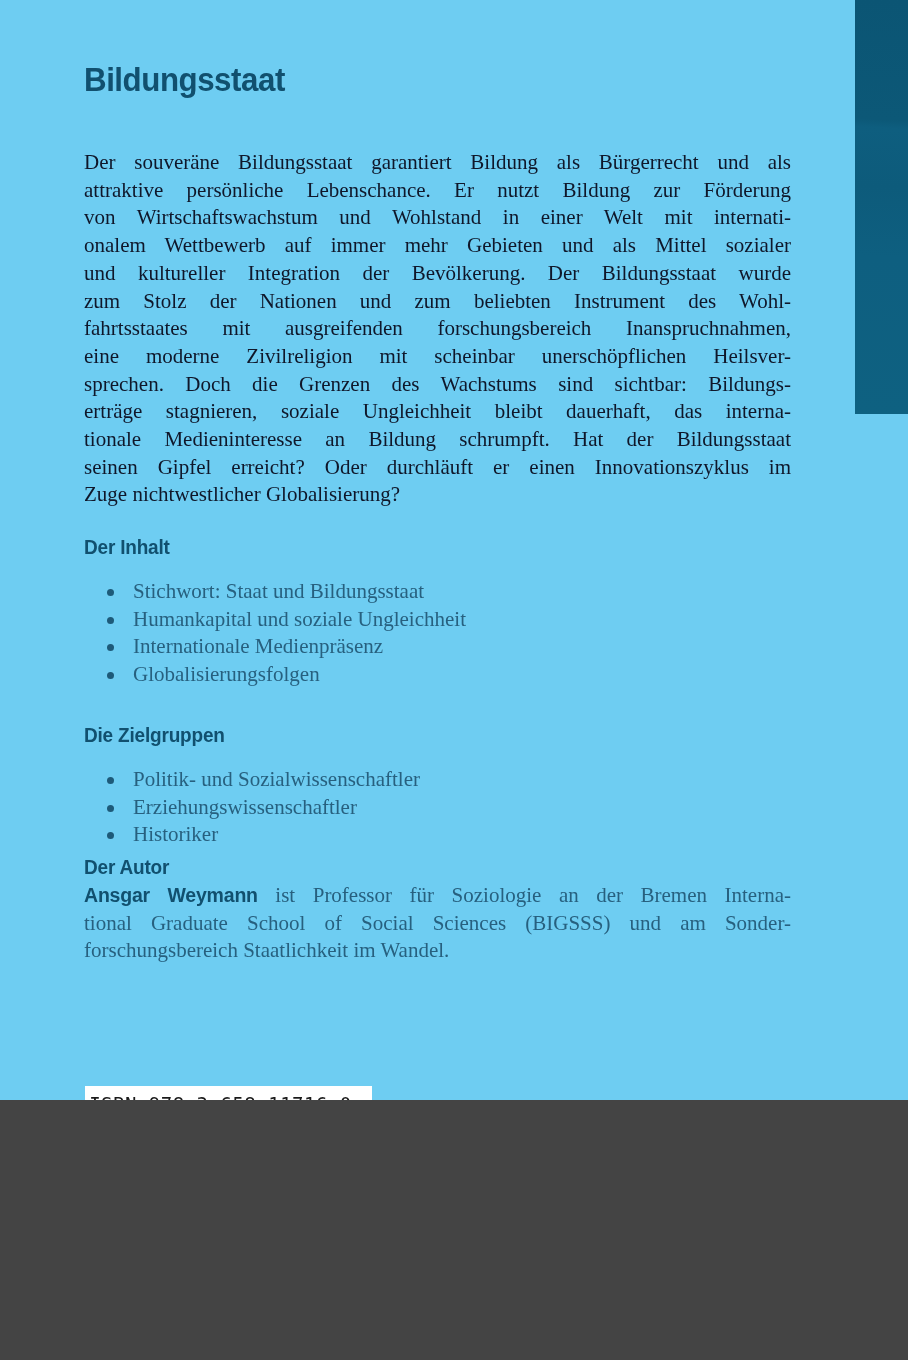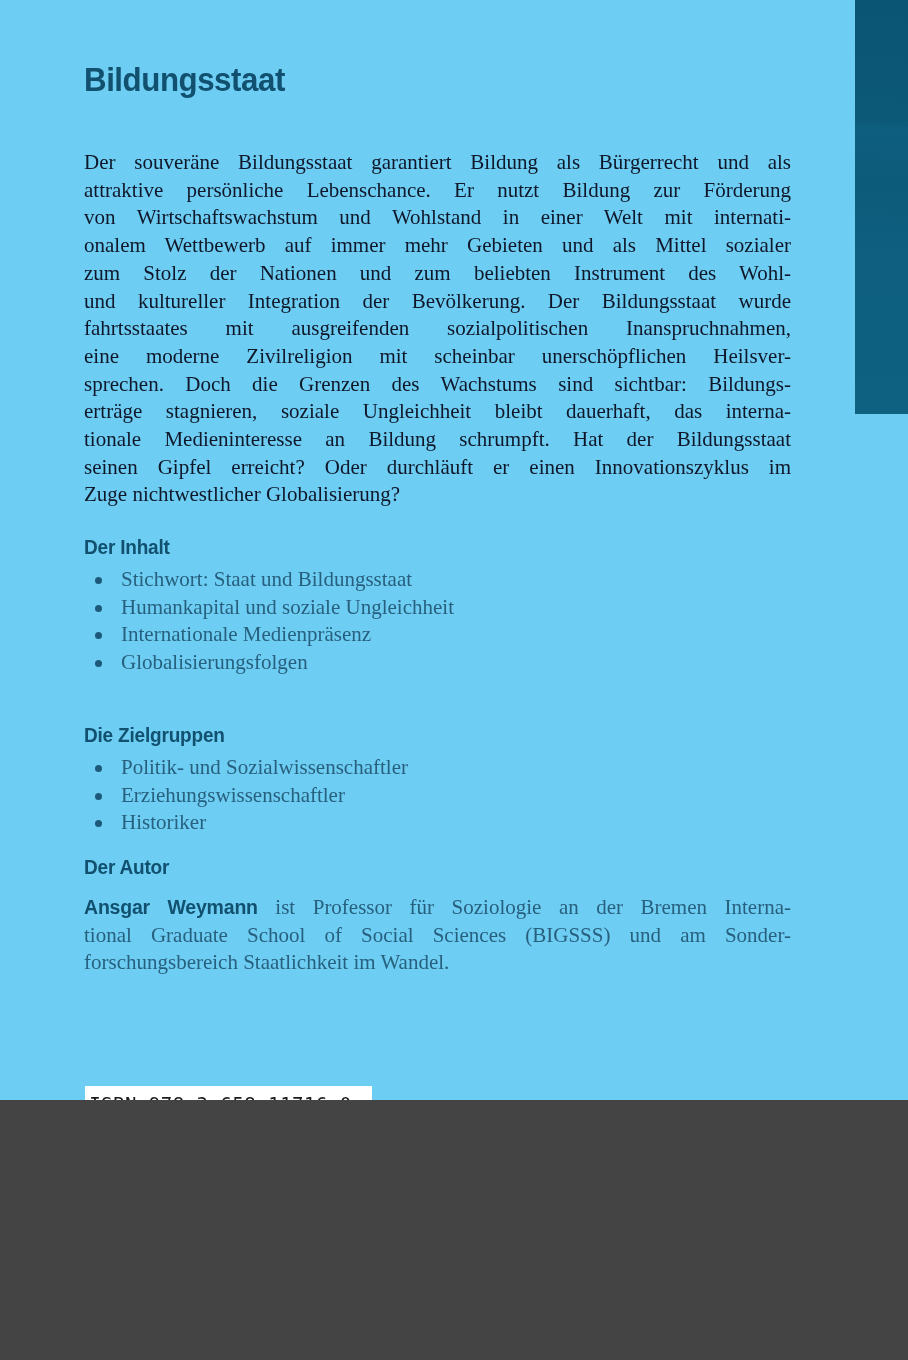--- a/index.html
+++ b/index.html
@@ -31,35 +31,35 @@
   .just{ text-align:justify; text-align-last:justify; }
   .sec-heading{
     position:absolute; left:84px;
     font-weight:bold; font-size:20px; color:#11506f; letter-spacing:-0.2px;
     transform:scaleX(0.95); transform-origin:0 0; white-space:nowrap;
   }
   .h-inhalt{ top:536px; }
   .h-ziel{ top:724px; }
   .h-autor{ top:856px; }
   .list{
-    position:absolute; left:84px; width:680px; margin:4px; padding:0; list-style:none;
+    position:absolute; left:84px; width:680px; margin:16px; padding:0; list-style:none;
     font-family:"Liberation Serif", serif;
     font-size:21px; line-height:27.7px; color:#27607f;
   }
   .l-inhalt{ top:562px; }
   .l-ziel{ top:750px; }
   .list-item{ position:relative; padding-left:33px; }
   .dot{
     position:absolute; left:7px; top:11px; width:7px; height:7px;
     border-radius:50%; background:#1d5a79;
   }
   .author-para{
     position:absolute; left:84px; top:882px; width:707px;
     font-family:"Liberation Serif", serif;
-    font-size:21px; line-height:27.7px; color:#27607f;margin-top:12px;
+    font-size:21px; line-height:27.7px; color:#27607f;
   }
   .author-name{
     font-family:"Liberation Sans", sans-serif;
     font-weight:bold; font-size:19.5px; color:#11506f; letter-spacing:-0.2px;
   }
   .isbn-box{
     position:absolute; left:85px; top:1086px; width:287px; height:158px;
     background:#ffffff;
   }
   .isbn-label{
@@ -99,23 +99,23 @@
   <div class="stripe"></div>
   <div class="bottom-band"></div>
 
   <div class="title">Bildungsstaat</div>
 
   <div class="body-para">
     <div class="just">Der souveräne Bildungsstaat garantiert Bildung als Bürgerrecht und als</div>
     <div class="just">attraktive persönliche Lebenschance. Er nutzt Bildung zur Förderung</div>
     <div class="just">von Wirtschaftswachstum und Wohlstand in einer Welt mit internati-</div>
     <div class="just">onalem Wettbewerb auf immer mehr Gebieten und als Mittel sozialer</div>
+    <div class="just">und kultureller Integration der Bevölkerung. Der Bildungsstaat wurde</div>
     <div class="just">zum Stolz der Nationen und zum beliebten Instrument des Wohl-</div>
-    <div class="just">und kultureller Integration der Bevölkerung. Der Bildungsstaat wurde</div>
-    <div class="just">fahrtsstaates mit ausgreifenden sozialpolitischen Inanspruchnahmen,</div>
+    <div class="just">fahrtsstaates mit ausgreifenden forschungsbereich Inanspruchnahmen,</div>
     <div class="just">eine moderne Zivilreligion mit scheinbar unerschöpflichen Heilsver-</div>
     <div class="just">sprechen. Doch die Grenzen des Wachstums sind sichtbar: Bildungs-</div>
     <div class="just">erträge stagnieren, soziale Ungleichheit bleibt dauerhaft, das interna-</div>
     <div class="just">tionale Medieninteresse an Bildung schrumpft. Hat der Bildungsstaat</div>
     <div class="just">seinen Gipfel erreicht? Oder durchläuft er einen Innovationszyklus im</div>
     <div>Zuge nichtwestlicher Globalisierung?</div>
   </div>
 
   <div class="sec-heading h-inhalt">Der Inhalt</div>
   <ul class="list l-inhalt">

